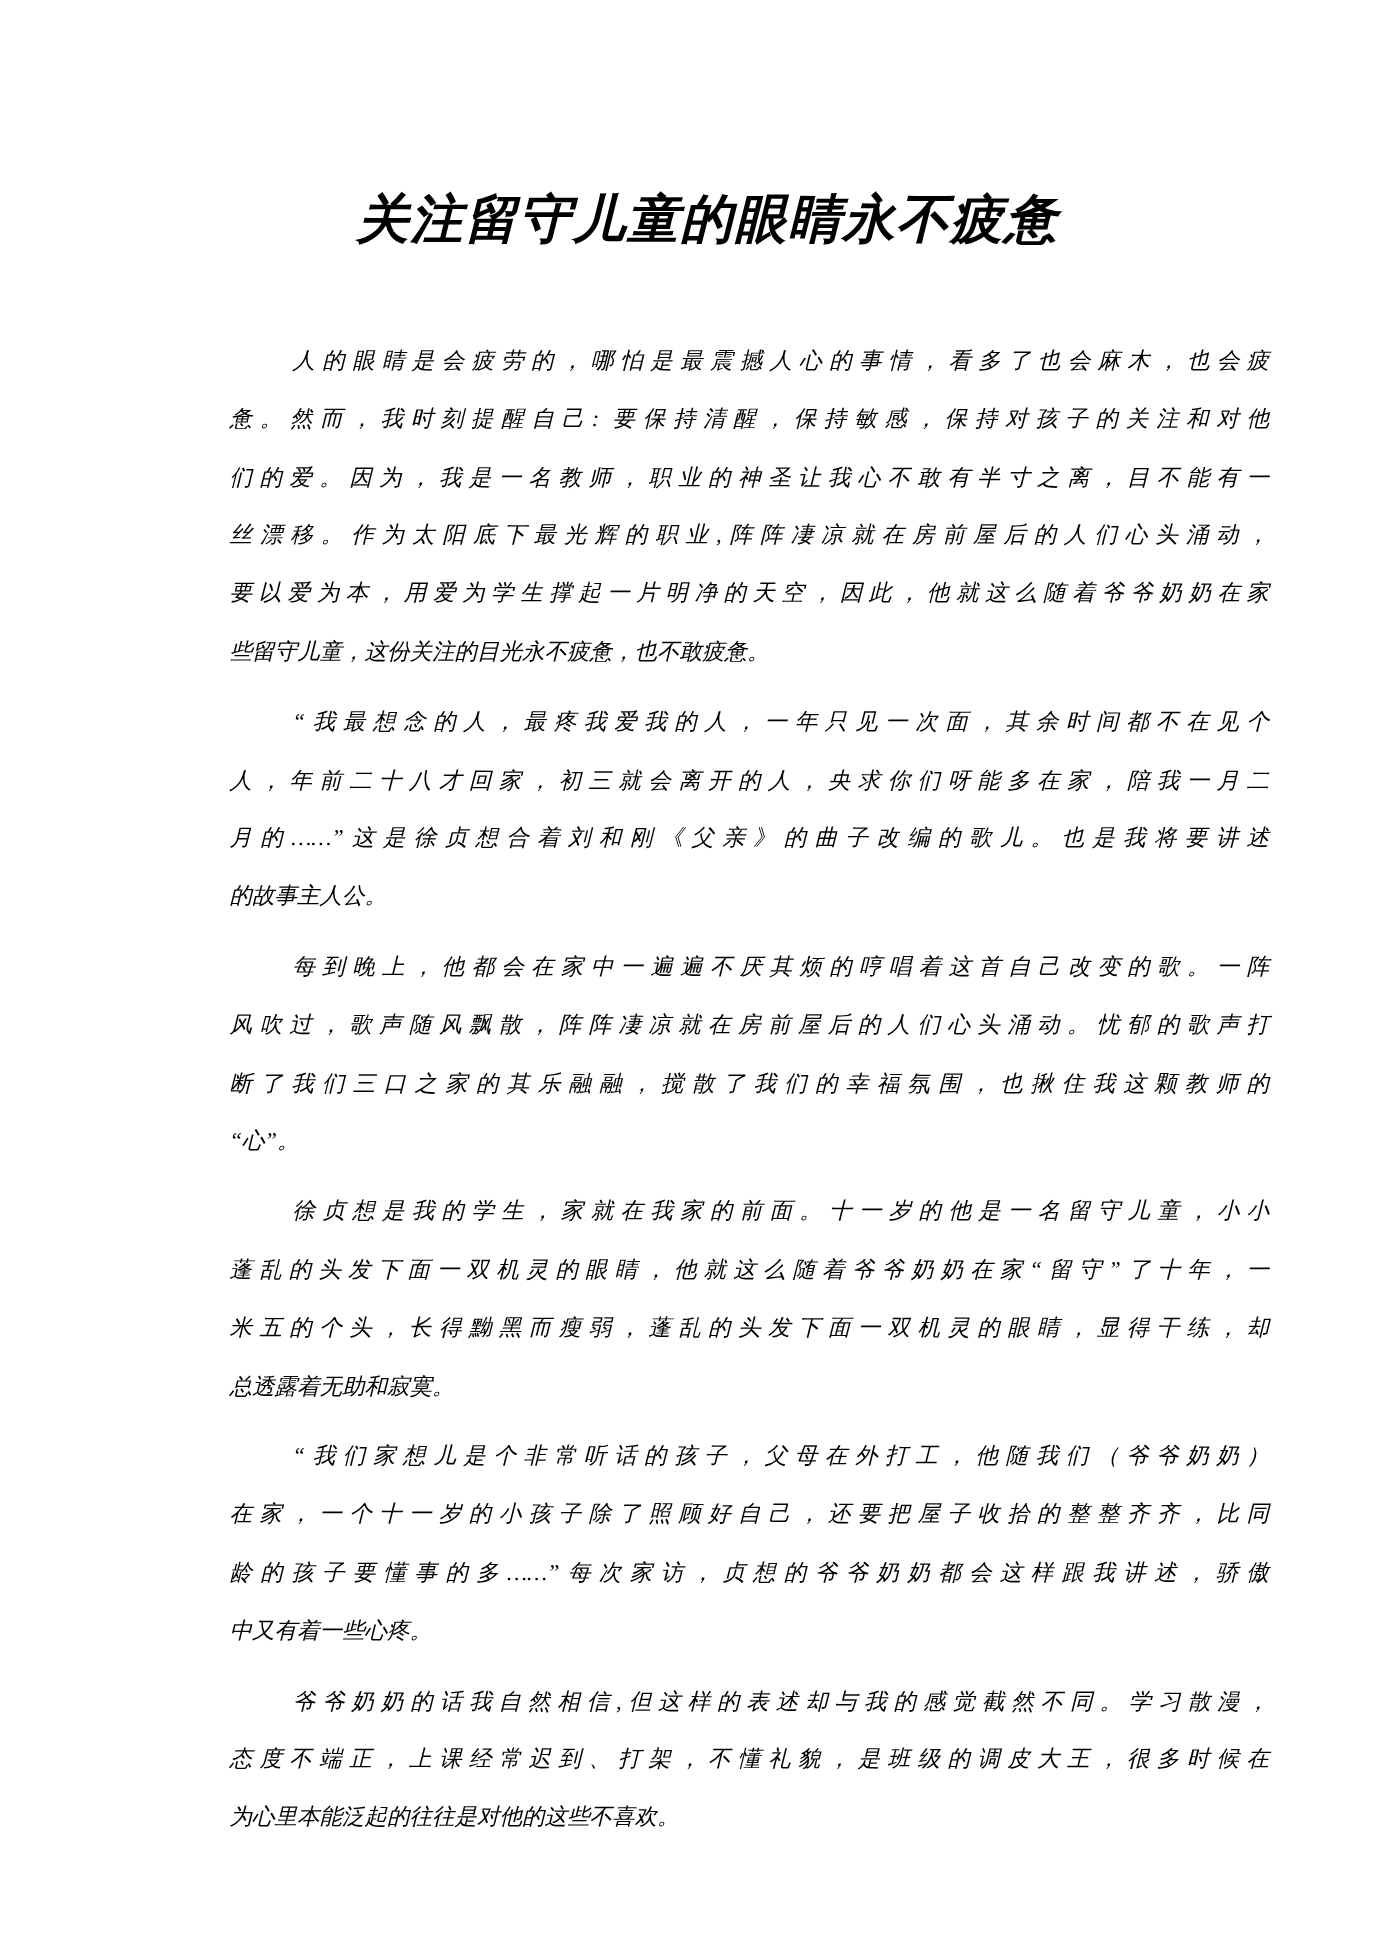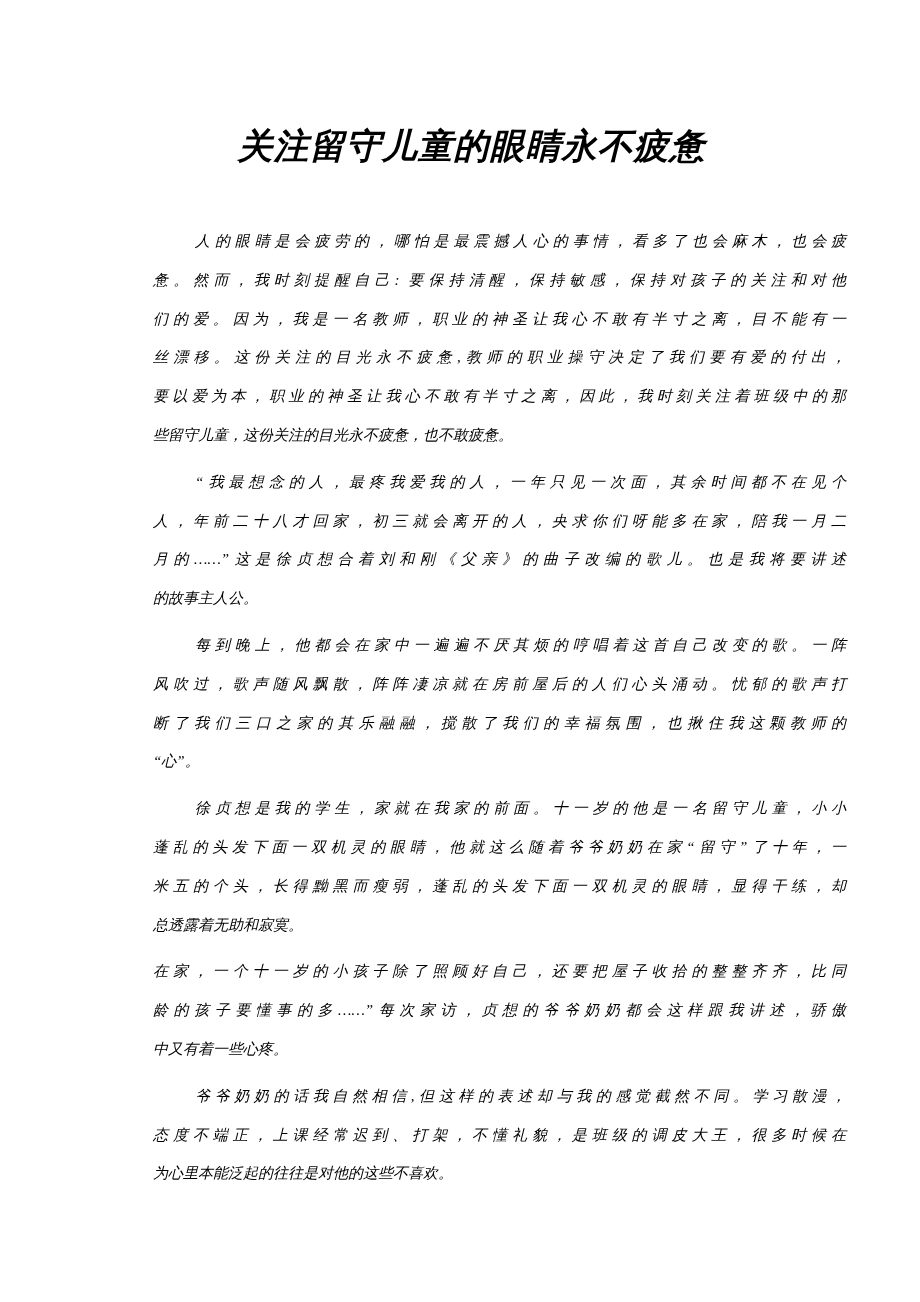--- a/index.html
+++ b/index.html
@@ -49,22 +49,22 @@
 <div class="page">
 
   <h1 class="title">关注留守儿童的眼睛永不疲惫</h1>
 
   <div class="doc-body">
 
     <div class="para">
       <div class="ln ind">人的眼睛是会疲劳的，哪怕是最震撼人心的事情，看多了也会麻木，也会疲</div>
       <div class="ln">惫。然而，我时刻提醒自己: 要保持清醒，保持敏感，保持对孩子的关注和对他</div>
       <div class="ln">们的爱。因为，我是一名教师，职业的神圣让我心不敢有半寸之离，目不能有一</div>
-      <div class="ln">丝漂移。这份关注的目光永不疲惫,教师的职业操守决定了我们要有爱的付出，</div>
-      <div class="ln">要以爱为本，职业的神圣让我心不敢有半寸之离，因此，我时刻关注着班级中的那</div>
+      <div class="ln">丝漂移。作为太阳底下最光辉的职业,阵阵凄凉就在房前屋后的人们心头涌动，</div>
+      <div class="ln">要以爱为本，用爱为学生撑起一片明净的天空，因此，他就这么随着爷爷奶奶在家</div>
       <div class="ln end">些留守儿童，这份关注的目光永不疲惫，也不敢疲惫。</div>
     </div>
 
     <div class="para">
       <div class="ln ind">“我最想念的人，最疼我爱我的人，一年只见一次面，其余时间都不在见个</div>
       <div class="ln">人，年前二十八才回家，初三就会离开的人，央求你们呀能多在家，陪我一月二</div>
       <div class="ln">月的……”这是徐贞想合着刘和刚《父亲》的曲子改编的歌儿。也是我将要讲述</div>
       <div class="ln end">的故事主人公。</div>
     </div>
 
@@ -76,20 +76,21 @@
     </div>
 
     <div class="para">
       <div class="ln ind">徐贞想是我的学生，家就在我家的前面。十一岁的他是一名留守儿童，小小</div>
       <div class="ln">蓬乱的头发下面一双机灵的眼睛，他就这么随着爷爷奶奶在家“留守”了十年，一</div>
       <div class="ln">米五的个头，长得黝黑而瘦弱，蓬乱的头发下面一双机灵的眼睛，显得干练，却</div>
       <div class="ln end">总透露着无助和寂寞。</div>
     </div>
 
     <div class="para">
+      <div class="ln ind">“我们家想儿是个非常听话的孩子，父母在外打工，他随我们（爷爷奶奶）</div>
       <div class="ln">在家，一个十一岁的小孩子除了照顾好自己，还要把屋子收拾的整整齐齐，比同</div>
       <div class="ln">龄的孩子要懂事的多……”每次家访，贞想的爷爷奶奶都会这样跟我讲述，骄傲</div>
       <div class="ln end">中又有着一些心疼。</div>
     </div>
 
     <div class="para">
       <div class="ln ind">爷爷奶奶的话我自然相信,但这样的表述却与我的感觉截然不同。学习散漫，</div>
       <div class="ln">态度不端正，上课经常迟到、打架，不懂礼貌，是班级的调皮大王，很多时候在</div>
       <div class="ln end">为心里本能泛起的往往是对他的这些不喜欢。</div>
     </div>

